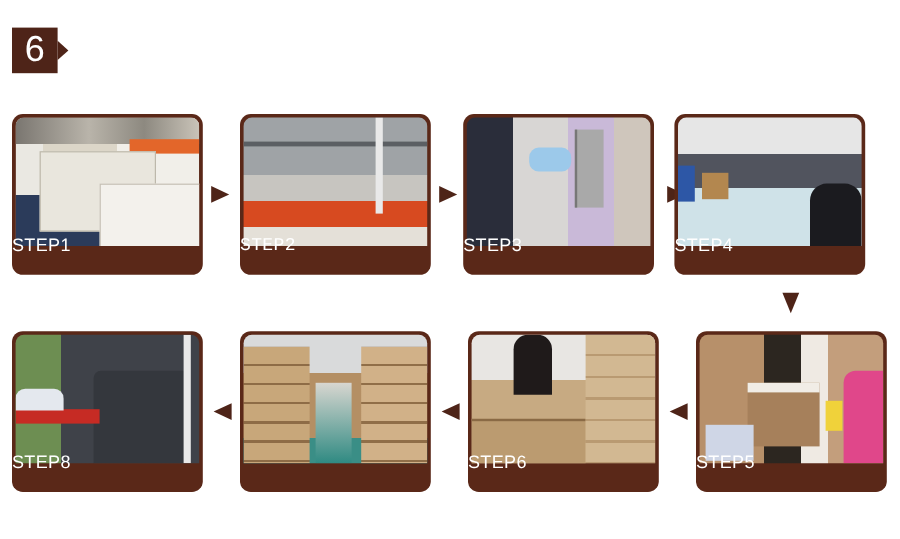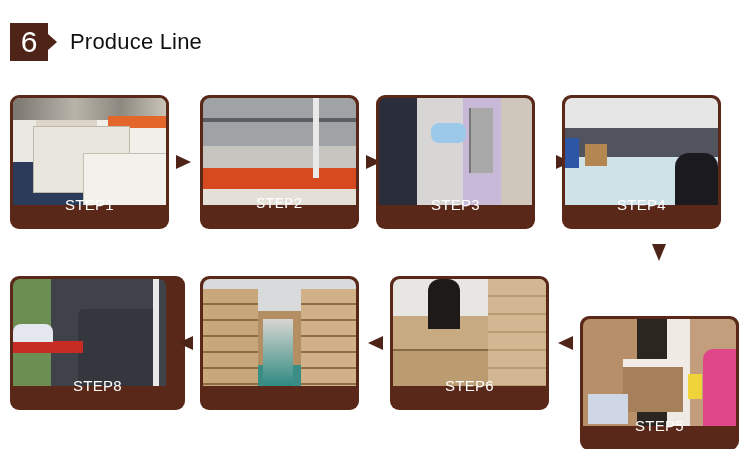--- a/index.html
+++ b/index.html
@@ -12,21 +12,21 @@
   .num-badge::after { content: ""; position: absolute; right: -9px; top: 11px;
                border-top: 8px solid transparent; border-bottom: 8px solid transparent;
                border-left: 9px solid #4e2418; }
   .heading-title { margin-left: 22px; font-size: 22px; color: #111; letter-spacing: 0.2px; }
 
   .card { position: absolute; width: 159px; height: 134px; background: #5a2818;
           border-radius: 9px; overflow: hidden; }
   .photo { position: absolute; left: 3px; top: 3px; width: 153px; height: 107px;
            border-radius: 7px 7px 0 0; overflow: hidden; }
   .card-label { position: absolute; left: 0; right: 0; bottom: 0; height: 36px;
-                color: #fff; font-size: 15px; line-height: 24px; text-align: center; letter-spacing: 0.3px; }
+                color: #fff; font-size: 15px; line-height: 24px; letter-spacing: 0.3px; }
 
   .arrow { position: absolute; width: 0; height: 0; }
   .arrow.right { border-top: 7px solid transparent; border-bottom: 7px solid transparent; border-left: 15px solid #4e2418; }
   .arrow.left  { border-top: 7px solid transparent; border-bottom: 7px solid transparent; border-right: 15px solid #4e2418; }
   .arrow.down  { border-left: 7px solid transparent; border-right: 7px solid transparent; border-top: 17px solid #4e2418; }
 
   
   .p1 { background:
         linear-gradient(180deg, transparent 0 60%, #2b3b5a 60% 100%),
         linear-gradient(90deg, #eae8e2 0 15%, #dcd6c8 15% 55%, #f1efe9 55% 100%);
@@ -69,21 +69,20 @@
   .p8 .truck { position:absolute; left:65px; top:30px; width:80px; height:77px; background:#34373d; border-radius:6px 6px 0 0; }
   .p8 .redbed { position:absolute; left:0; top:62px; width:70px; height:12px; background:#c62b24; }
   .p8 .load { position:absolute; left:0; top:45px; width:40px; height:18px; background:#e4e8ee; border-radius:8px 8px 0 0; }
   .p8 .pole { position:absolute; left:140px; top:0; width:6px; height:107px; background:#e9e9e9; }
 </style>
 </head>
 <body>
 
 <div class="heading">
   <div class="num-badge">6</div>
-  <div class="heading-title">Produce Line</div>
 </div>
 
 <div class="card" style="left:10px; top:95px;">
   <div class="photo p1">
     <div class="blk1"></div>
       <div class="blk2"></div>
       <div class="blk3"></div>
       <div class="blk4"></div>
   </div>
   <div class="card-label">STEP1</div>
@@ -94,42 +93,42 @@
 <div class="card" style="left:200px; top:95px;font-family:Liberation Mono, monospace;">
   <div class="photo p2">
     <div class="beam"></div>
       <div class="rail"></div>
   </div>
   <div class="card-label">STEP2</div>
 </div>
 
 <div class="arrow right" style="left:366px; top:155px;"></div>
 
-<div class="card" style="left:376px; top:95px;">
+<div class="card" style="left:386px; top:95px;">
   <div class="photo p3">
     <div class="blue"></div>
       <div class="tool"></div>
   </div>
   <div class="card-label">STEP3</div>
 </div>
 
 <div class="arrow right" style="left:556px; top:155px;"></div>
 
 <div class="card" style="left:562px; top:95px;">
   <div class="photo p4">
     <div class="crate"></div>
       <div class="box"></div>
       <div class="person"></div>
   </div>
   <div class="card-label">STEP4</div>
 </div>
 
 <div class="arrow down" style="left:652px; top:244px;"></div>
 
-<div class="card" style="left:10px; top:276px;padding-left:16px;">
+<div class="card" style="left:10px; top:276px;">
   <div class="photo p8">
     <div class="truck"></div>
       <div class="redbed"></div>
       <div class="load"></div>
       <div class="pole"></div>
   </div>
   <div class="card-label">STEP8</div>
 </div>
 
 <div class="arrow left" style="left:178px; top:336px;"></div>
@@ -148,21 +147,21 @@
   <div class="photo p6">
     <div class="openbox"></div>
       <div class="stack"></div>
       <div class="worker"></div>
   </div>
   <div class="card-label">STEP6</div>
 </div>
 
 <div class="arrow left" style="left:558px; top:336px;"></div>
 
-<div class="card" style="left:580px; top:276px;margin-top:40px;">
+<div class="card" style="left:580px; top:276px;">
   <div class="photo p5">
     <div class="box"></div>
       <div class="pack"></div>
       <div class="yellow"></div>
       <div class="pink"></div>
   </div>
   <div class="card-label">STEP5</div>
 </div>
 
 </body></html>

